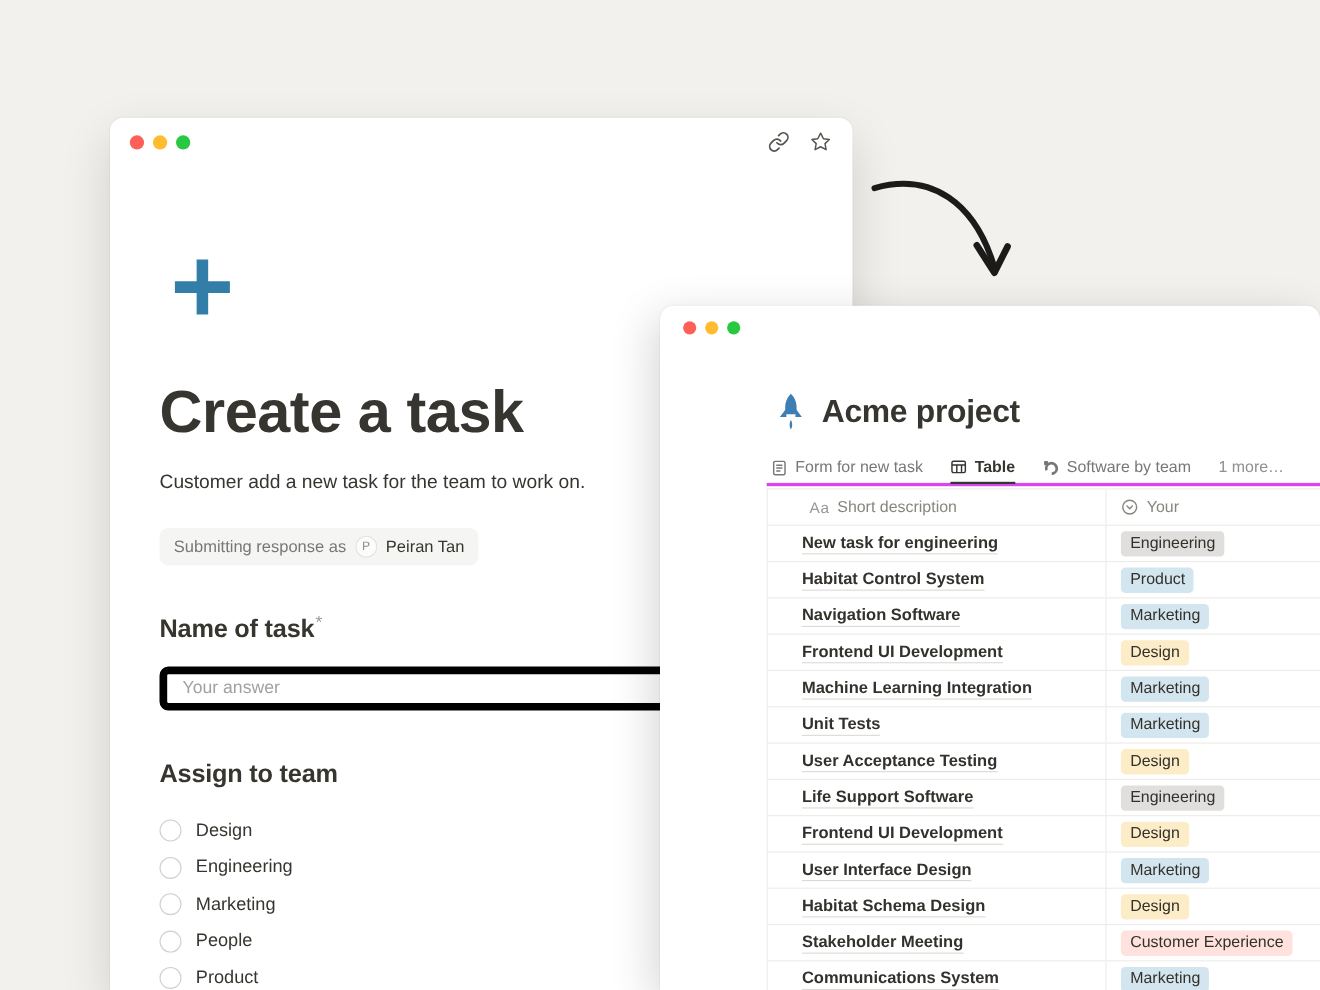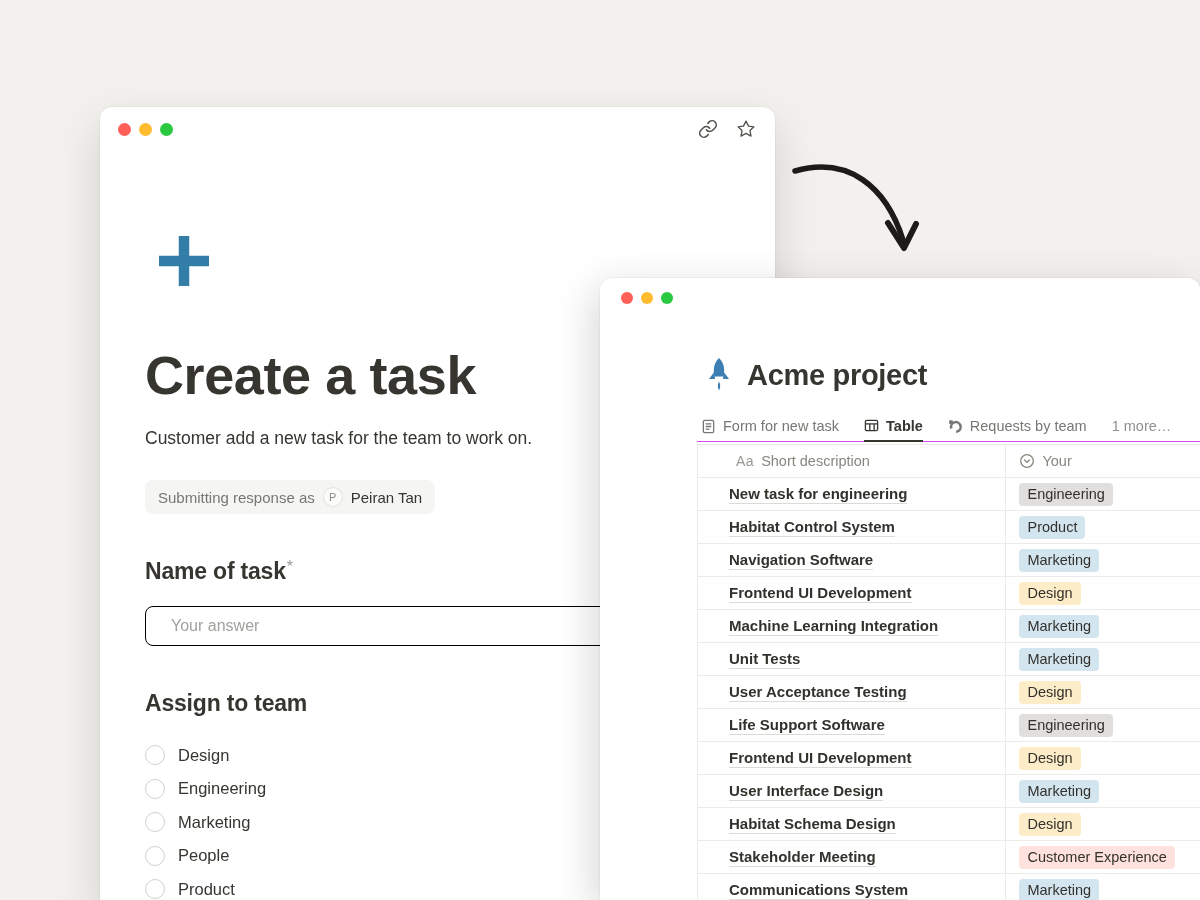--- a/index.html
+++ b/index.html
@@ -33,35 +33,35 @@
   .fw-subtitle { margin-top:20px; font-size:17.5px; line-height:1.45; color:#37352f; }
   .chip { margin-top:29px; display:inline-flex; align-items:center; gap:8px; background:#f5f5f3;
           border-radius:8px; padding:7px 13px; font-size:15px; }
   .chip-prefix { color:#787774; }
   .chip-avatar { width:20px; height:20px; border-radius:50%; background:#fcfcfb;
                  box-shadow:0 0 0 1px #e3e2df inset; display:flex; align-items:center; justify-content:center;
                  font-size:11px; color:#8f8e8a; }
   .chip-name { color:#37352f; }
   .field-label { margin-top:44px; font-size:23px; font-weight:700; letter-spacing:-0.2px; }
   .req { color:#9b9a97; font-weight:400; font-size:16px; vertical-align:top; margin-left:1px; }
-  .text-input { display:block; margin-top:21px; width:560px; height:40px; border:1px solid #000000;
-                border-radius:8px; padding:0 25px; font-size:16px; font-family:inherit; color:#37352f;
+  .text-input { display:block; margin-top:21px; width:560px; height:40px; border:7px solid #000000;
+                border-radius:8px; padding:0 14px; font-size:16px; font-family:inherit; color:#37352f;
                 background:#fff; outline:none; }
   .text-input::placeholder { color:#a3a19e; }
   .options { margin-top:21px; }
   .option { display:flex; align-items:center; gap:13px; height:33.5px; cursor:pointer; }
   .radio { width:20px; height:20px; border-radius:50%; border:1px solid #d2d0cd; background:#fff; flex:none; }
   .option-label { font-size:16.5px; color:#37352f; }
 
   
   .proj-header { display:flex; align-items:center; gap:15px; margin:38px 0 0 106px; height:38px; }
   .rocket { width:26px; height:36px; color:#3d7eb3; flex:none; }
   .proj-title { font-size:29px; font-weight:700; letter-spacing:-0.3px; color:#37352f; }
 
-  .tabbar-wrap { margin:17px 0 0 97px; border-bottom:1px solid #d946ef; height:31px; }
+  .tabbar-wrap { margin:17px 0 0 97px; border-bottom:3px solid #d946ef; height:31px; }
   .tabbar { display:flex; align-items:stretch; gap:25px; height:100%; padding-left:4px; }
   .tab { display:flex; align-items:center; gap:7px; font-size:14.5px; color:#787774; cursor:pointer; white-space:nowrap; }
   .tab svg { flex:none; }
   .tab.active { color:#37352f; font-weight:700; border-bottom:2.5px solid #37352f; margin-bottom:-1px; }
   .tab.more { color:#91908d; }
 
   .task-table { margin:2px 0 0 97px; width:560px; border-top:1px solid #ecebe8; border-left:1px solid #ecebe8; }
   .t-row { display:flex; height:33px; border-bottom:1px solid #ecebe8; cursor:pointer; }
   .t-cell { display:flex; align-items:center; overflow:hidden; white-space:nowrap; }
   .c1 { width:308px; padding-left:31px; }
@@ -193,21 +193,21 @@
             <rect x="1.5" y="2.5" width="13" height="11" rx="1.5"></rect>
             <path d="M1.5 6.2h13M6.2 6.2v7.3M10.8 6.2v7.3"></path>
           </svg>
           <span>Table</span>
         </span>
         <span class="tab">
           <svg width="15" height="15" viewBox="0 0 16 16">
             <circle cx="8.4" cy="8.4" r="5.1" fill="none" stroke="#787774" stroke-width="2.7" stroke-dasharray="25 8" transform="rotate(-200 8.4 8.4)"></circle>
             <rect x="1.2" y="1.2" width="4" height="4" rx="1" fill="#787774"></rect>
           </svg>
-          <span>Requests by team</span>
+          <span>Software by team</span>
         </span>
         <span class="tab more">
           <span>1 more…</span>
         </span>
       </div>
     </div>
 
     <div class="task-table">
       <div class="t-row t-head">
         <div class="t-cell c1">

